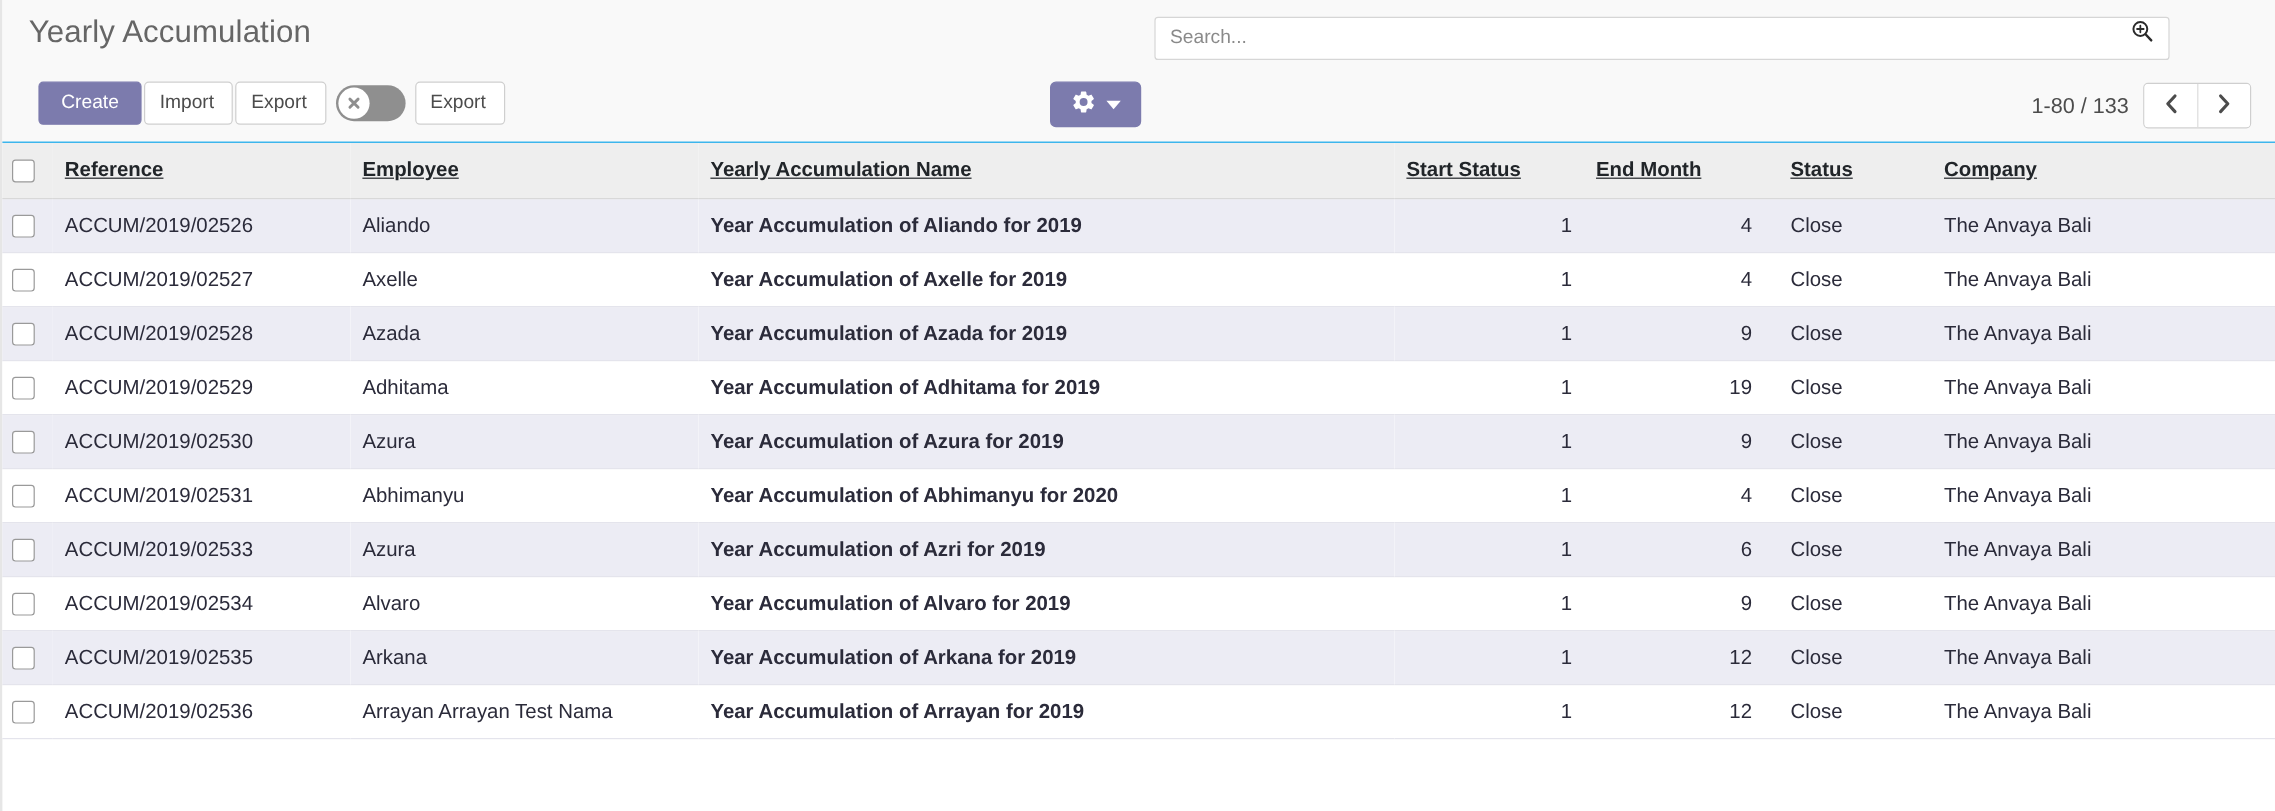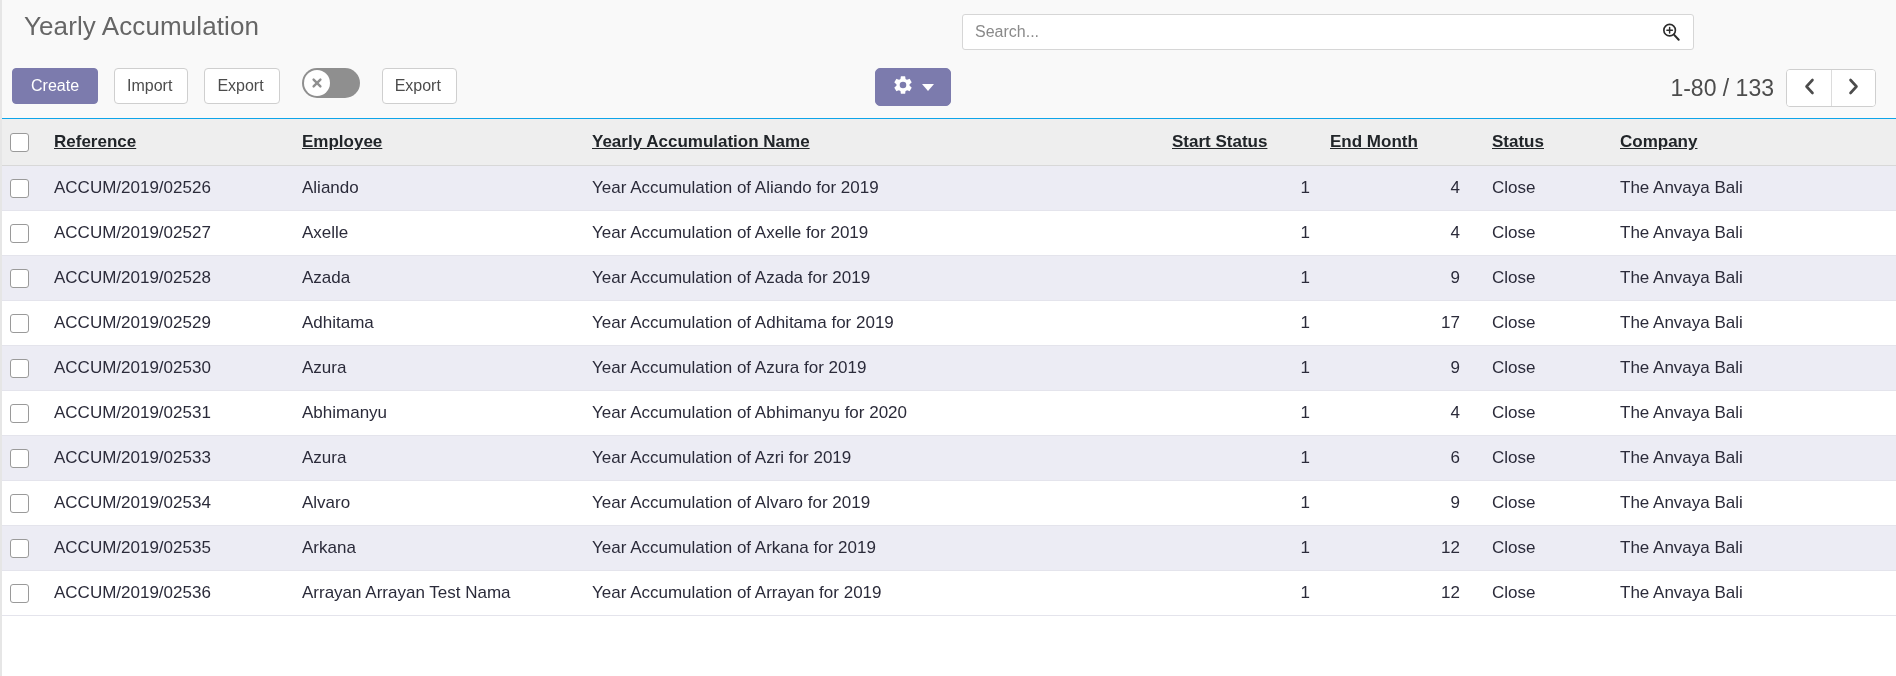--- a/index.html
+++ b/index.html
@@ -30,24 +30,24 @@
     position: absolute;
     left: 22px; top: 11px;
     font-size: 26px;
     color: #666666;
     font-weight: 400;
     letter-spacing: 0.1px;
     white-space: nowrap;
   }
   .cp-buttons {
     position: absolute;
-    left: 10px; top: 68px;
-    display: flex;
-    align-items: flex-start;
-    gap: 16px;
+    left: 30px; top: 68px;
+    display: flex;
+    align-items: center;
+    gap: 2px;
   }
   .btn {
     font-family: "Liberation Sans", sans-serif;
     font-size: 16px;
     line-height: 1;
     padding: 9px 15px 10px 12px;
     border-radius: 4px;
     border: 1px solid #cfcfcf;
     background: #ffffff;
     color: #4c4c4c;
@@ -106,26 +106,26 @@
     width: 0; height: 0;
     border-left: 6px solid transparent;
     border-right: 6px solid transparent;
     border-top: 7px solid #ffffff;
   }
 
   
   .searchbox {
     position: absolute;
     left: 960px; top: 14px;
-    width: 732px; height: 36px;
+    width: 846px; height: 36px;
     background: #ffffff;
     border: 1px solid #d6d6d6;
     border-radius: 3px;
     display: flex;
-    align-items: center;
+    align-items: flex-start;
   }
   .searchbox input {
     flex: 1 1 auto;
     border: none;
     outline: none;
     background: transparent;
     font-family: "Liberation Sans", sans-serif;
     font-size: 16px;
     color: #333;
     padding: 0 12px;
@@ -142,21 +142,21 @@
 
   
   .pager {
     position: absolute;
     right: 20px; top: 69px;
     display: flex;
     align-items: center;
     gap: 12px;
   }
   .pager-label {
-    font-size: 23px;
+    font-size: 18px;
     color: #4c4c4c;
     white-space: nowrap;
   }
   .pager-btns {
     display: flex;
     border: 1px solid #cfcfcf;
     border-radius: 4px;
     overflow: hidden;
     background: #fff;
   }
@@ -198,21 +198,21 @@
     white-space: nowrap;
     overflow: hidden;
     text-overflow: ellipsis;
   }
   tbody tr.odd  { background: #ececf4; }
   tbody tr.even { background: #ffffff; }
 
   .col-check { width: 42px; padding-left: 8px !important; padding-right: 0 !important; }
   .col-ref   { width: 248px; }
   .col-emp   { width: 290px; }
-  .col-name  { width: 580px; }
+  .col-name  { width: 580px; font-weight: bold; }
   .col-start { width: 158px; text-align: right; }
   .col-end   { width: 150px; text-align: right; }
   .col-status{ width: 130px; padding-left: 22px !important; }
   .col-comp  { width: 298px; padding-left: 20px !important; }
 
   .cb {
     width: 19px; height: 19px;
     border: 1px solid #9a9a9a;
     border-radius: 3px;
     background: #ffffff;
@@ -332,21 +332,21 @@
           <td class="col-end">9</td>
           <td class="col-status">Close</td>
           <td class="col-comp">The Anvaya Bali</td>
         </tr>
         <tr class="even">
           <td class="col-check"><span class="cb"></span></td>
           <td class="col-ref">ACCUM/2019/02529</td>
           <td class="col-emp">Adhitama</td>
           <td class="col-name">Year Accumulation of Adhitama for 2019</td>
           <td class="col-start">1</td>
-          <td class="col-end">17</td>
+          <td class="col-end">19</td>
           <td class="col-status">Close</td>
           <td class="col-comp">The Anvaya Bali</td>
         </tr>
         <tr class="odd">
           <td class="col-check"><span class="cb"></span></td>
           <td class="col-ref">ACCUM/2019/02530</td>
           <td class="col-emp">Azura</td>
           <td class="col-name">Year Accumulation of Azura  for 2019</td>
           <td class="col-start">1</td>
           <td class="col-end">9</td>

